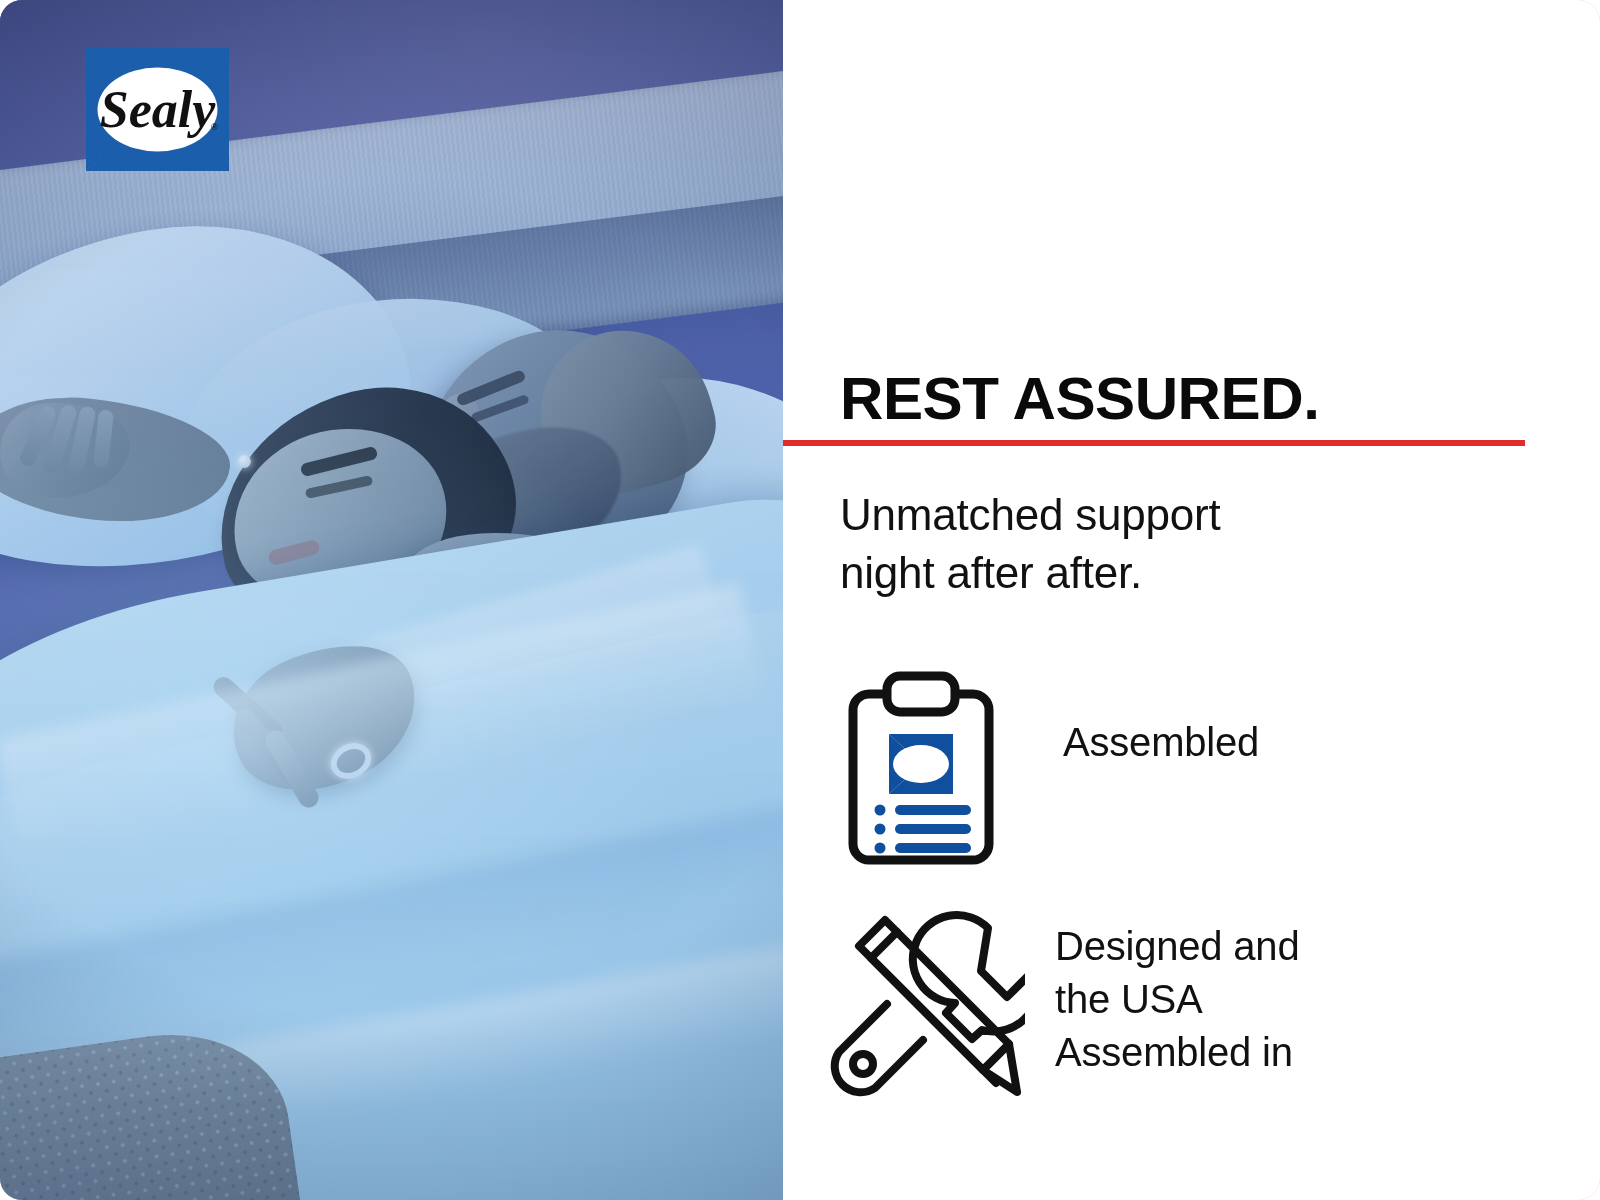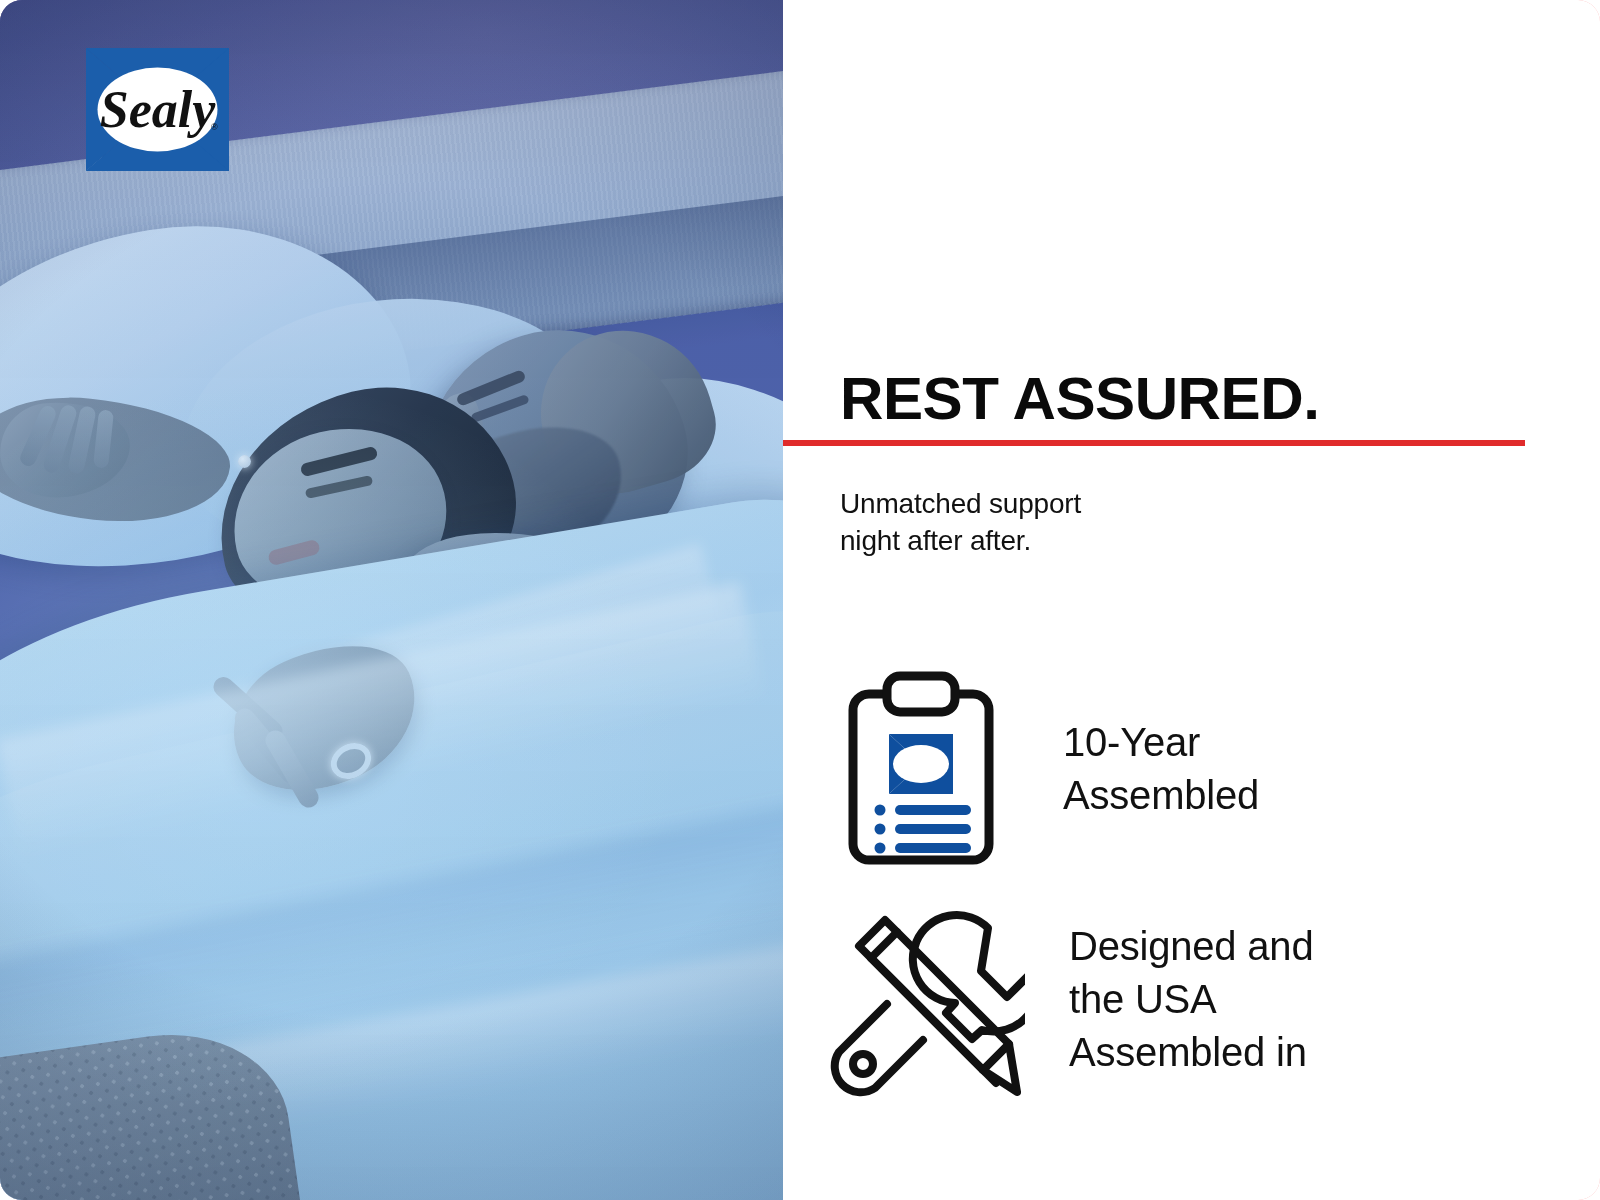--- a/index.html
+++ b/index.html
@@ -328,21 +328,21 @@
   }
   .rule {
     position: absolute;
     left: 0px; top: 440px;
     width: 742px; height: 6px;
     background: #e02b2b;
   }
   .subhead {
     position: absolute;
     left: 57px; top: 486px;
-    font-size: 28px;
+    font-size: 44px;
     font-weight: 400;
     color: #111111;
     line-height: 1.32;
     letter-spacing: -0.2px;
   }
 
   .feature {
     position: absolute;
     display: flex;
     align-items: flex-start;
@@ -357,21 +357,21 @@
     color: #111111;
     line-height: 1.32;
     letter-spacing: -0.2px;
   }
   .feat-warranty { left: 50px; top: 668px; }
   .feat-warranty .feature-icon { width: 176px; height: 200px; }
   .feat-warranty .feature-text { margin-left: 54px; margin-top: 48px; }
 
   .feat-usa { left: 30px; top: 906px; }
   .feat-usa .feature-icon { width: 212px; height: 194px; }
-  .feat-usa .feature-text { margin-left: 44px; margin-top: 14px; }
+  .feat-usa .feature-text { margin-left: 30px; margin-top: 14px; }
 </style>
 </head>
 <body>
 
 <div class="ad">
 
   <div class="photo-panel">
     <div class="ph-layer wall"></div>
     <div class="ph-layer wall-shade"></div>
     <div class="ph-layer headboard"></div>
@@ -473,21 +473,20 @@
             <circle cx="47" cy="142" r="5.5"></circle>
             <rect x="62" y="137" width="76" height="10" rx="5"></rect>
             <circle cx="47" cy="161" r="5.5"></circle>
             <rect x="62" y="156" width="76" height="10" rx="5"></rect>
             <circle cx="47" cy="180" r="5.5"></circle>
             <rect x="62" y="175" width="76" height="10" rx="5"></rect>
           </g>
         </svg>
       </div>
       <div class="feature-text">
-        <div>10-Year</div>
         <div>Assembled</div>
       </div>
     </div>
 
     <div class="feature feat-usa">
       <div class="feature-icon">
         <svg viewBox="0 0 212 194" xmlns="http://www.w3.org/2000/svg">
           <g fill="none" stroke="#111111" stroke-width="8" stroke-linecap="round" stroke-linejoin="round">
 
             <path d="M175 22

